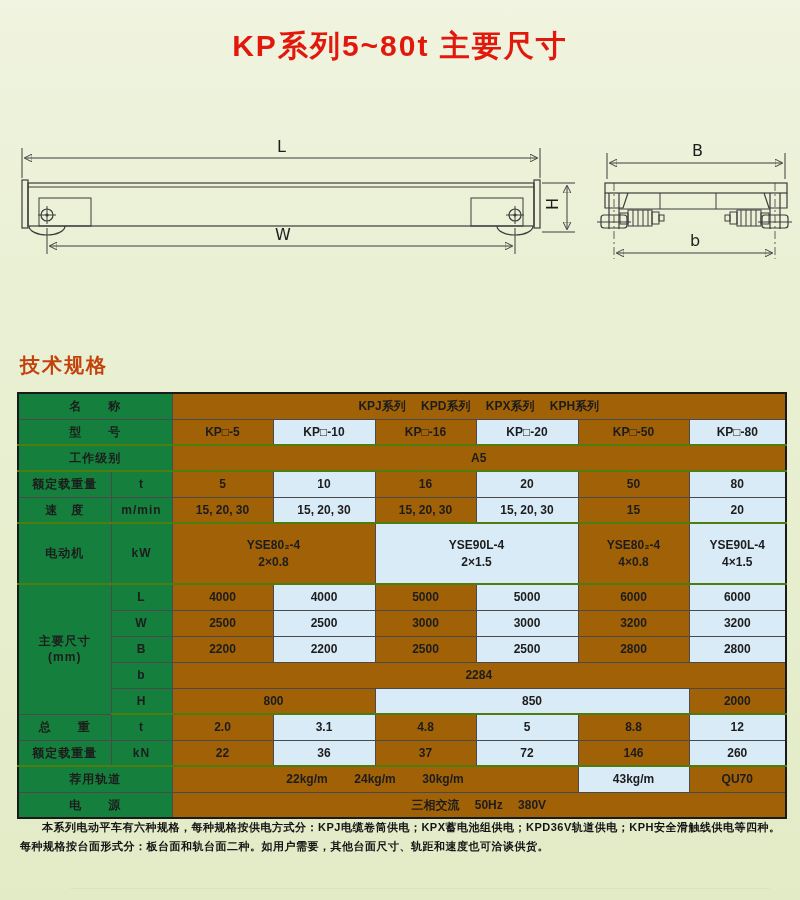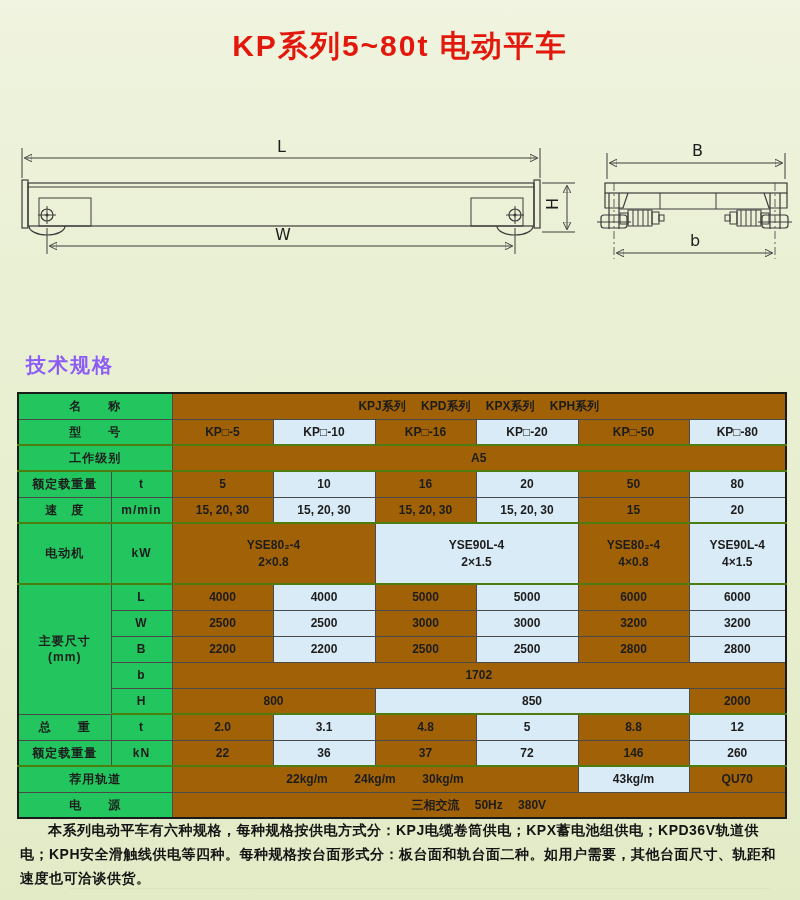--- a/index.html
+++ b/index.html
@@ -15,52 +15,52 @@
   .diagram-side{position:absolute;left:15px;top:128px;}
   .diagram-end{position:absolute;left:592px;top:133px;}
   svg{overflow:visible;}
   svg line,svg path,svg rect,svg circle{stroke:#3c3c3c;fill:none;stroke-width:1.2;}
   svg .thin{stroke-width:1;}
   svg .dim{stroke-width:1;}
   svg .cl{stroke-width:0.8;stroke-dasharray:8 3 2 3;}
   svg text{stroke:none;fill:#1d1d1d;font-size:16px;font-family:"DejaVu Sans",sans-serif;}
   svg .dot{fill:#3c3c3c;stroke:none;}
   .section-title{
-    position:absolute;left:26px;top:352px;margin:0;
-    font-size:20px;font-weight:bold;color:#8b5cf6;letter-spacing:2px;
+    position:absolute;left:20px;top:352px;margin:0;
+    font-size:20px;font-weight:bold;color:#c2410c;letter-spacing:2px;
   }
   table.spec{
     position:absolute;left:17px;top:392px;width:768px;
     border-collapse:collapse;table-layout:fixed;
     border:2px solid #1a1a1a;
   }
   table.spec td{
     border:1px solid #4a4a4a;text-align:center;vertical-align:middle;
     font-size:12px;font-weight:bold;color:#1c1c1c;
     white-space:pre-wrap;line-height:1.35;padding:1px 2px;
     overflow:hidden;
   }
   table.spec tr{height:26px;}
   table.spec tr.tall{height:61px;}
   table.spec tr.thick td{border-bottom:2px solid #4d7c0f;}
-  td.lab{background:#22c55e;letter-spacing:1px;}
+  td.lab{background:#15803d;letter-spacing:1px;}
   td.g{background:#a16207;}
   td.b{background:#d9ebf6;margin-left:40px;}
   td.dsep{border-left:2px solid #151515;}
   .footer-text{
     position:absolute;left:20px;top:818px;width:762px;margin:0;
-    font-size:14px;font-weight:bold;color:#141414;line-height:1.72;
+    font-size:11px;font-weight:bold;color:#141414;line-height:1.72;
     text-indent:2em;letter-spacing:0.5px;
   }
   .bottom-rule{position:absolute;left:70px;top:888px;width:700px;border-top:1px solid #dce4bf;}
 </style>
 </head>
 <body>
 
-<h1 class="page-title">KP系列5~80t 电动平车</h1>
+<h1 class="page-title">KP系列5~80t 主要尺寸</h1>
 
 <svg class="diagram-side" width="575" height="135" viewBox="0 0 575 135">
   <defs>
     <marker id="arrS" viewBox="0 0 10 10" refX="9" refY="5" markerWidth="8" markerHeight="8" orient="auto-start-reverse">
       <path d="M0,0 L10,5 L0,10 z" fill="#333" stroke="none"></path>
     </marker>
   </defs>
 
   <line class="dim" x1="7" y1="20" x2="7" y2="50"></line>
   <line class="dim" x1="525" y1="20" x2="525" y2="50"></line>
@@ -238,21 +238,21 @@
         <td class="lab">B</td>
         <td class="g dsep">2200</td>
         <td class="b">2200</td>
         <td class="g">2500</td>
         <td class="b">2500</td>
         <td class="g">2800</td>
         <td class="b">2800</td>
       </tr>
       <tr>
         <td class="lab">b</td>
-        <td colspan="6" class="g dsep">1702</td>
+        <td colspan="6" class="g dsep">2284</td>
       </tr>
       <tr class="thick">
         <td class="lab">H</td>
         <td colspan="2" class="g dsep">800</td>
         <td colspan="3" class="b">850</td>
         <td class="g">2000</td>
       </tr>
       <tr>
         <td class="lab">总　　重</td>
         <td class="lab">t</td>

